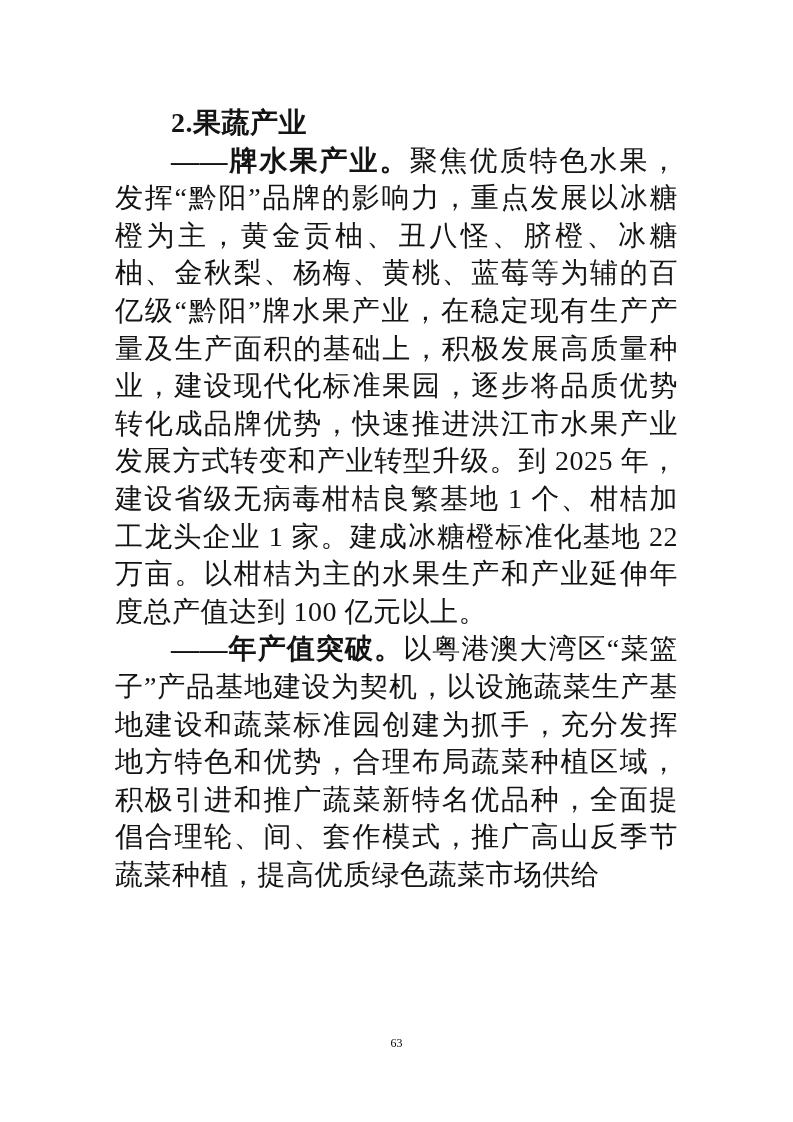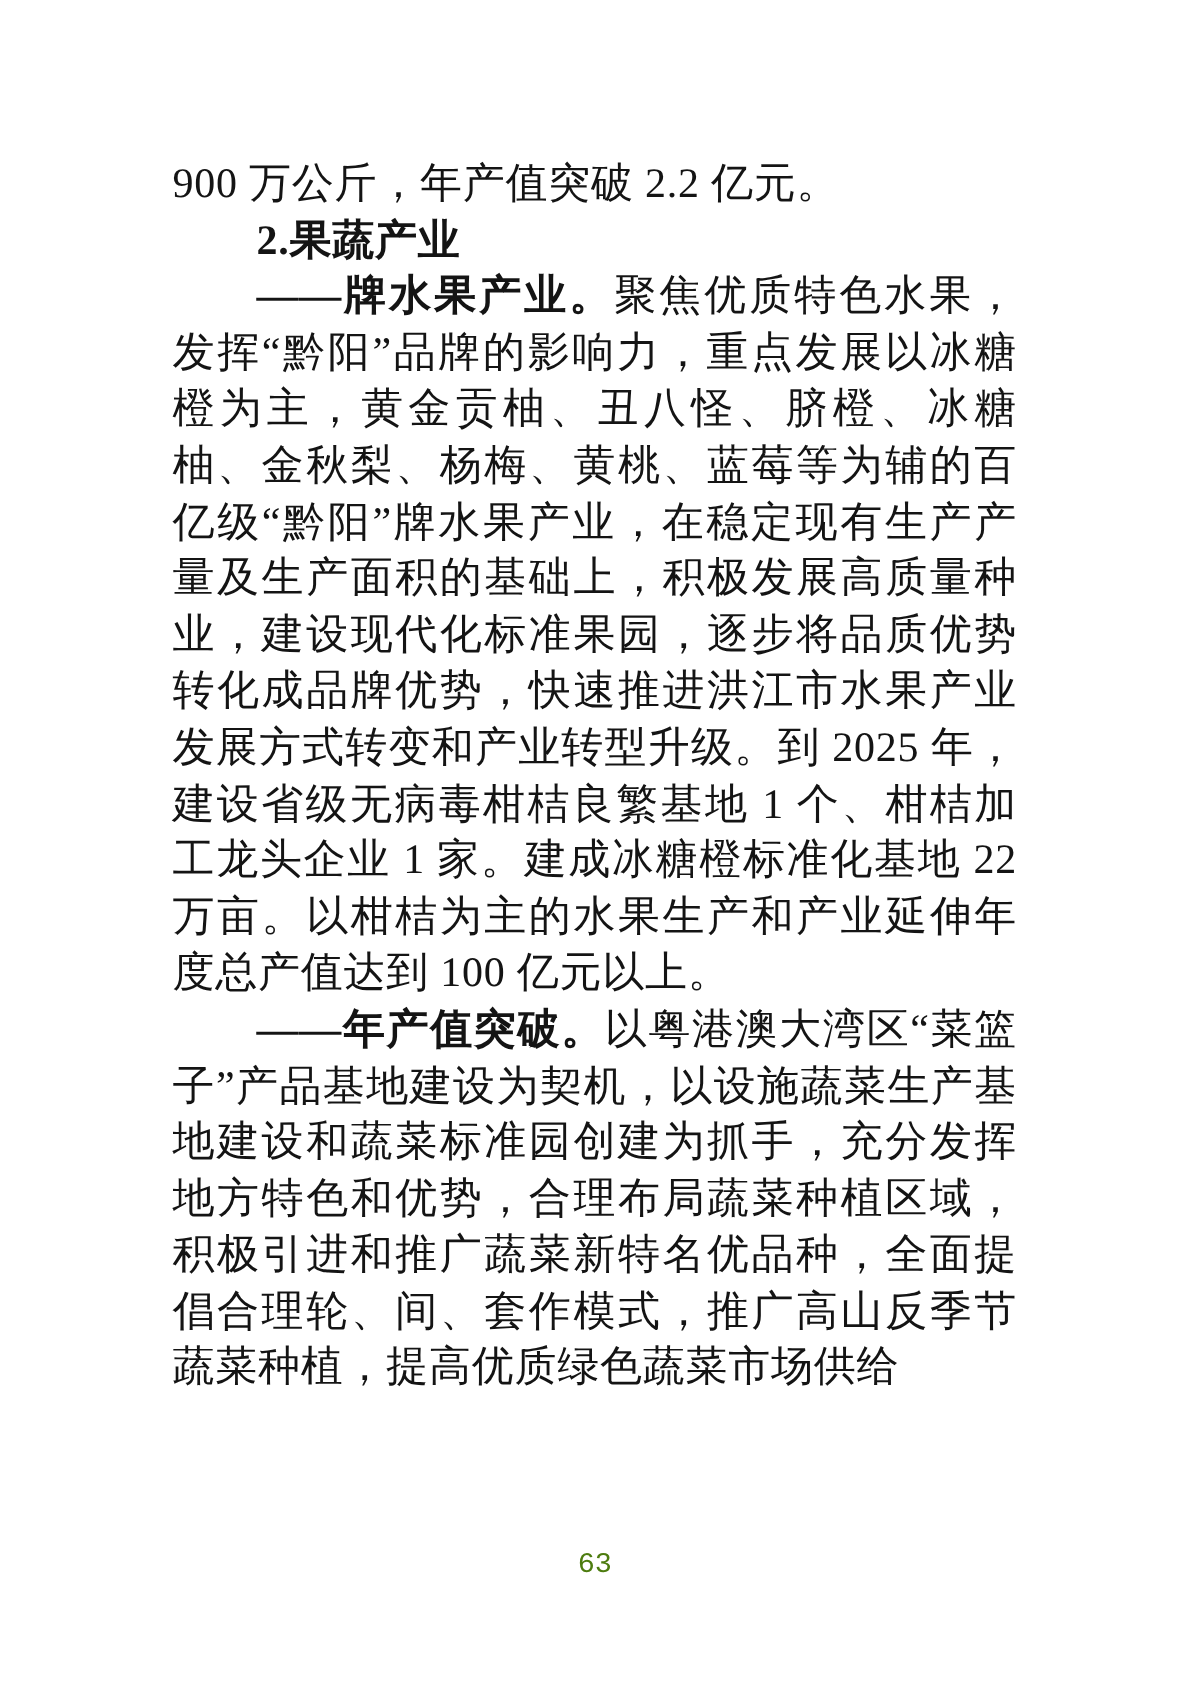--- a/index.html
+++ b/index.html
@@ -42,33 +42,32 @@
   }
   .heading {
     font-weight: 700;
   }
   .footer {
     position: absolute;
     top: 1031px;
     left: 0;
     width: 100%;
     text-align: center;
-    font-size: 19px;
+    font-size: 12px;
     line-height: 24px;
-    color: #4d7c0f;
-    font-family: Liberation Mono, monospace;
+    color: #000000;
+    font-family: Liberation Serif, serif;
   }
 </style>
 </head>
 <body>
 
 <div class="page">
   <div class="content">
 
-    <p class="para no-indent"><span>900 万公斤，年产值突破 2.2 亿元。</span></p>
 
 
     <p class="para heading">2.果蔬产业</p>
 
     <p class="para"><span class="lead">——牌水果产业。</span><span>聚焦优质特色水果，发挥“黔阳”品牌的影响力，重点发展以冰糖橙为主，黄金贡柚、丑八怪、脐橙、冰糖柚、金秋梨、杨梅、黄桃、蓝莓等为辅的百亿级“黔阳”牌水果产业，在稳定现有生产产量及生产面积的基础上，积极发展高质量种业，建设现代化标准果园，逐步将品质优势转化成品牌优势，快速推进洪江市水果产业发展方式转变和产业转型升级。到 2025 年，建设省级无病毒柑桔良繁基地 1 个、柑桔加工龙头企业 1 家。建成冰糖橙标准化基地 22 万亩。以柑桔为主的水果生产和产业延伸年度总产值达到 100 亿元以上。</span></p>
 
     <p class="para"><span class="lead">——年产值突破。</span><span>以粤港澳大湾区“菜篮子”产品基地建设为契机，以设施蔬菜生产基地建设和蔬菜标准园创建为抓手，充分发挥地方特色和优势，合理布局蔬菜种植区域，积极引进和推广蔬菜新特名优品种，全面提倡合理轮、间、套作模式，推广高山反季节蔬菜种植，提高优质绿色蔬菜市场供给</span></p>
 
   </div>
 

